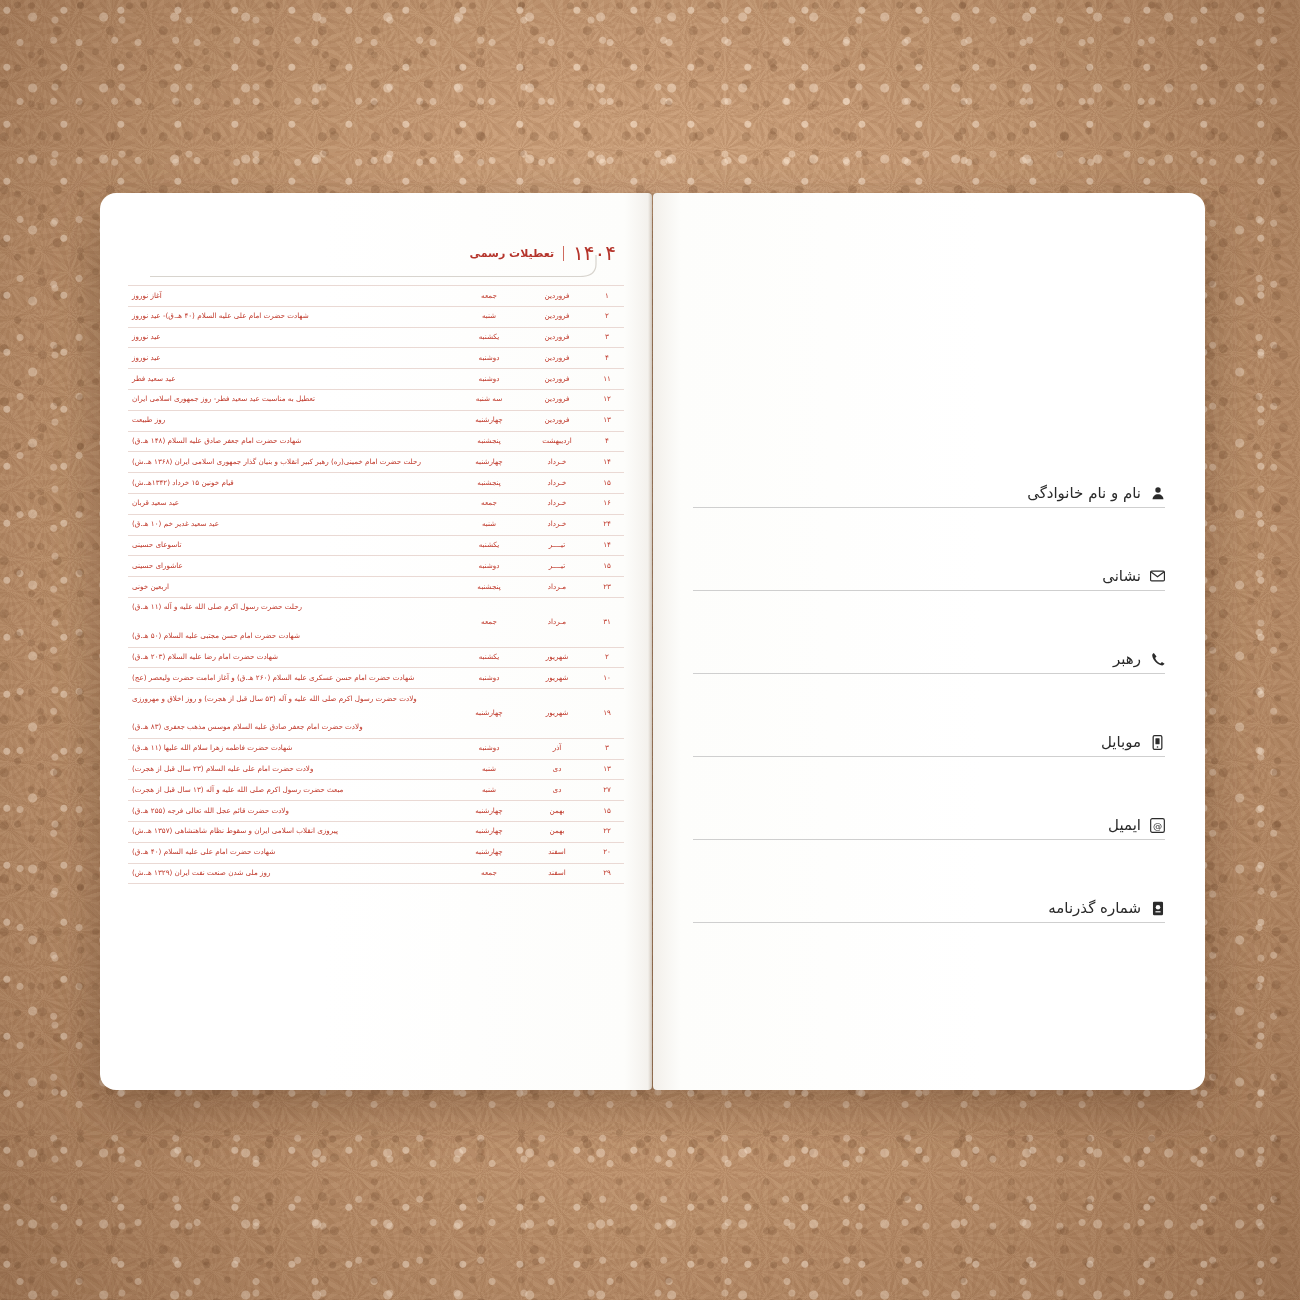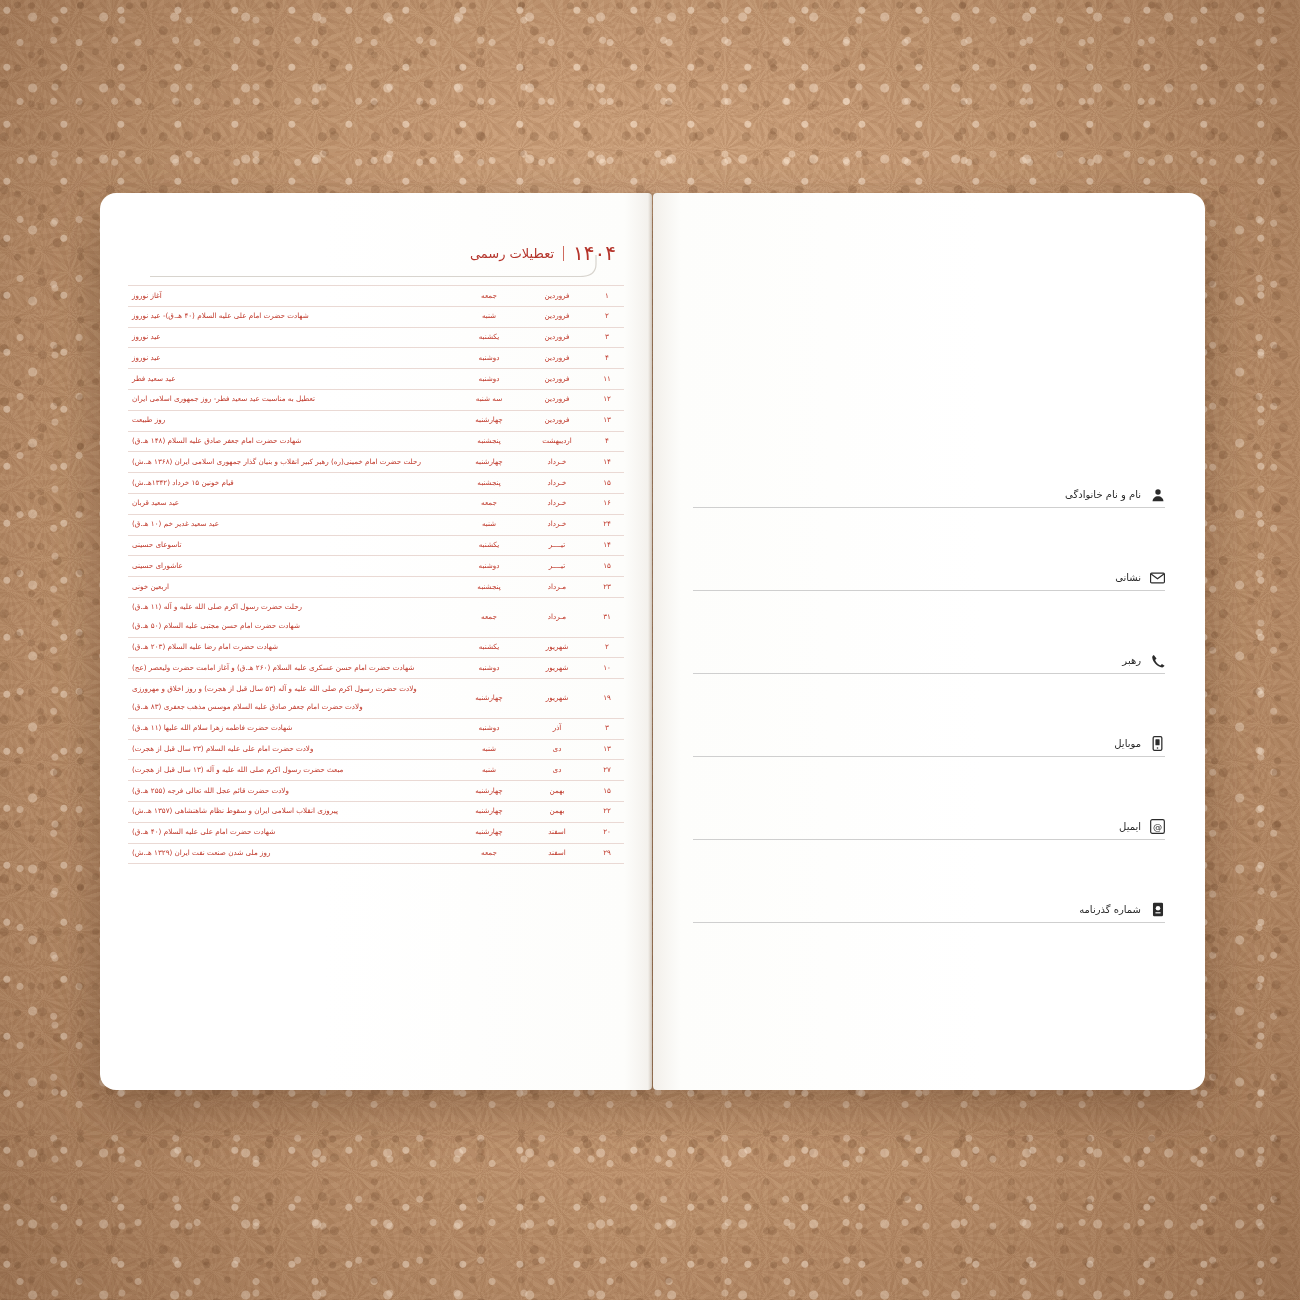--- a/index.html
+++ b/index.html
@@ -98,22 +98,23 @@
     letter-spacing: 1px;
     color: #b5342b;
   }
   .cal-divider {
     width: 1px;
     height: 15px;
     background: #cf6a5e;
     display: inline-block;
   }
   .cal-title {
-    font-size: 13px;
+    font-size: 11px;
     color: #b5342b;
+    font-weight: bold;
   }
 
   
   .tab-cut {
     position: absolute;
     top: 62px;
     left: 50px;
     width: 456px;
     height: 22px;
     pointer-events: none;
@@ -158,21 +159,21 @@
     width: 62px;
     text-align: center;
     font-size: 7.4px;
     letter-spacing: 1.6px;
   }
   .col-event {
     text-align: left;
     padding-left: 6px;
     font-size: 7.2px;
   }
-  .col-event div + div { margin-top: 8px; }
+  .col-event div + div { margin-top: 18px; }
 
   
   .info-list {
     position: absolute;
     top: 232px;
     right: 40px;
     left: 40px;
     direction: rtl;
   }
   .info-row {
@@ -193,21 +194,21 @@
   .info-icon {
     width: 15px;
     height: 15px;
     display: inline-flex;
     align-items: center;
     justify-content: center;
     color: #2b2b2b;
   }
   .info-icon svg { display: block; }
   .info-label {
-    font-size: 10px;
+    font-size: 15px;
     color: #2a2a2a;
     letter-spacing: 0.3px;
   }
   .write-area {
     position: absolute;
     inset: 0 0 1px 0;
     cursor: text;
   }
 </style>
 </head>

